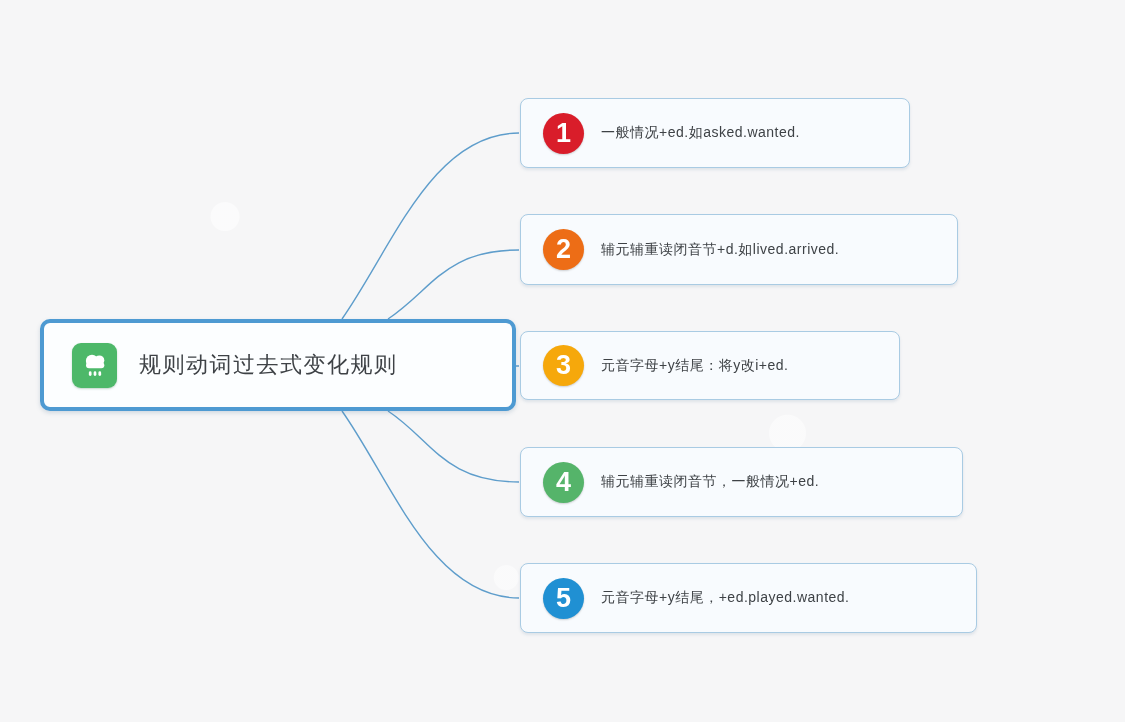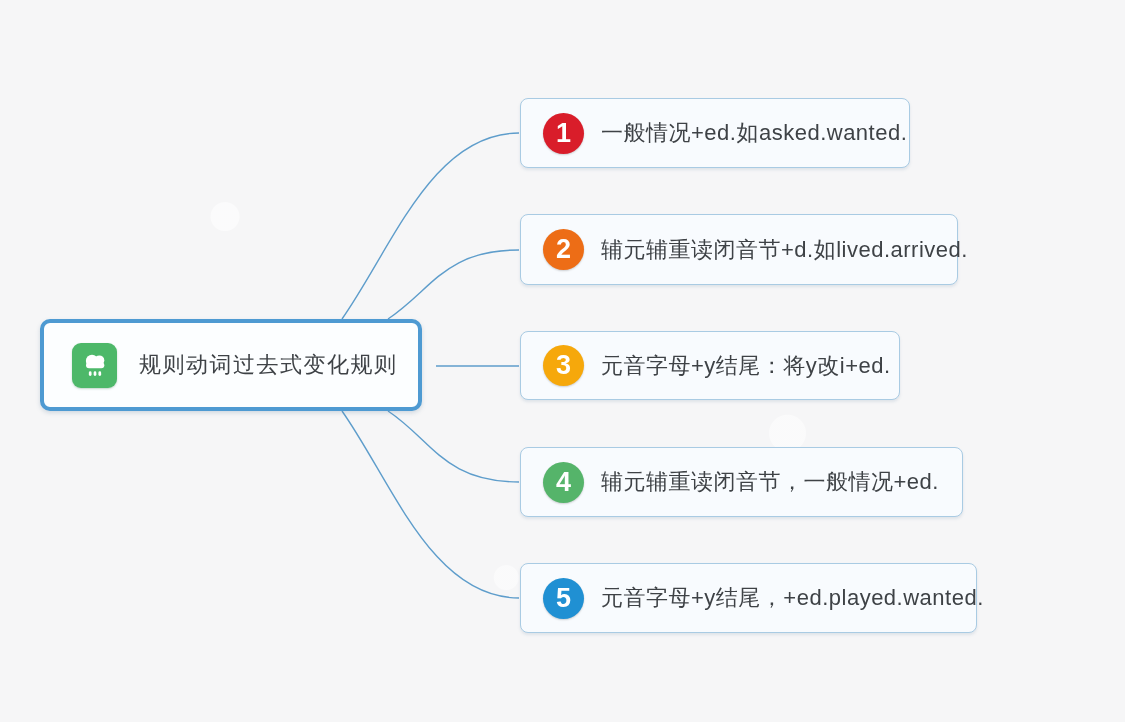--- a/index.html
+++ b/index.html
@@ -25,21 +25,21 @@
     width: 1125px; height: 722px;
     pointer-events: none;
   }
   svg.connectors path {
     fill: none;
     stroke-width: 1.4px;
   }
   .root-node {
     position: absolute;
     left: 40px; top: 319px;
-    width: 382px; height: 92px;
+    width: 476px; height: 92px;
     background: #fcfeff;
     border: 4px solid #4e9ad2;
     border-radius: 10px;
     display: flex;
     align-items: center;
     padding-left: 28px;
     box-shadow: 0 2px 4px rgba(100,130,160,0.25);
   }
   .root-icon {
     width: 45px; height: 45px;
@@ -82,21 +82,21 @@
     font-weight: bold;
     display: flex;
     align-items: center;
     justify-content: center;
     flex: 0 0 auto;
     box-shadow: 0 1px 2px rgba(0,0,0,0.18);
     line-height: 1;
   }
   .branch-label {
     margin-left: 17px;
-    font-size: 22px;
+    font-size: 14px;
     letter-spacing: 0.5px;
     color: #3e4246;
     white-space: nowrap;
   }
 </style>
 </head>
 <body>
 
 <div class="canvas">
 

